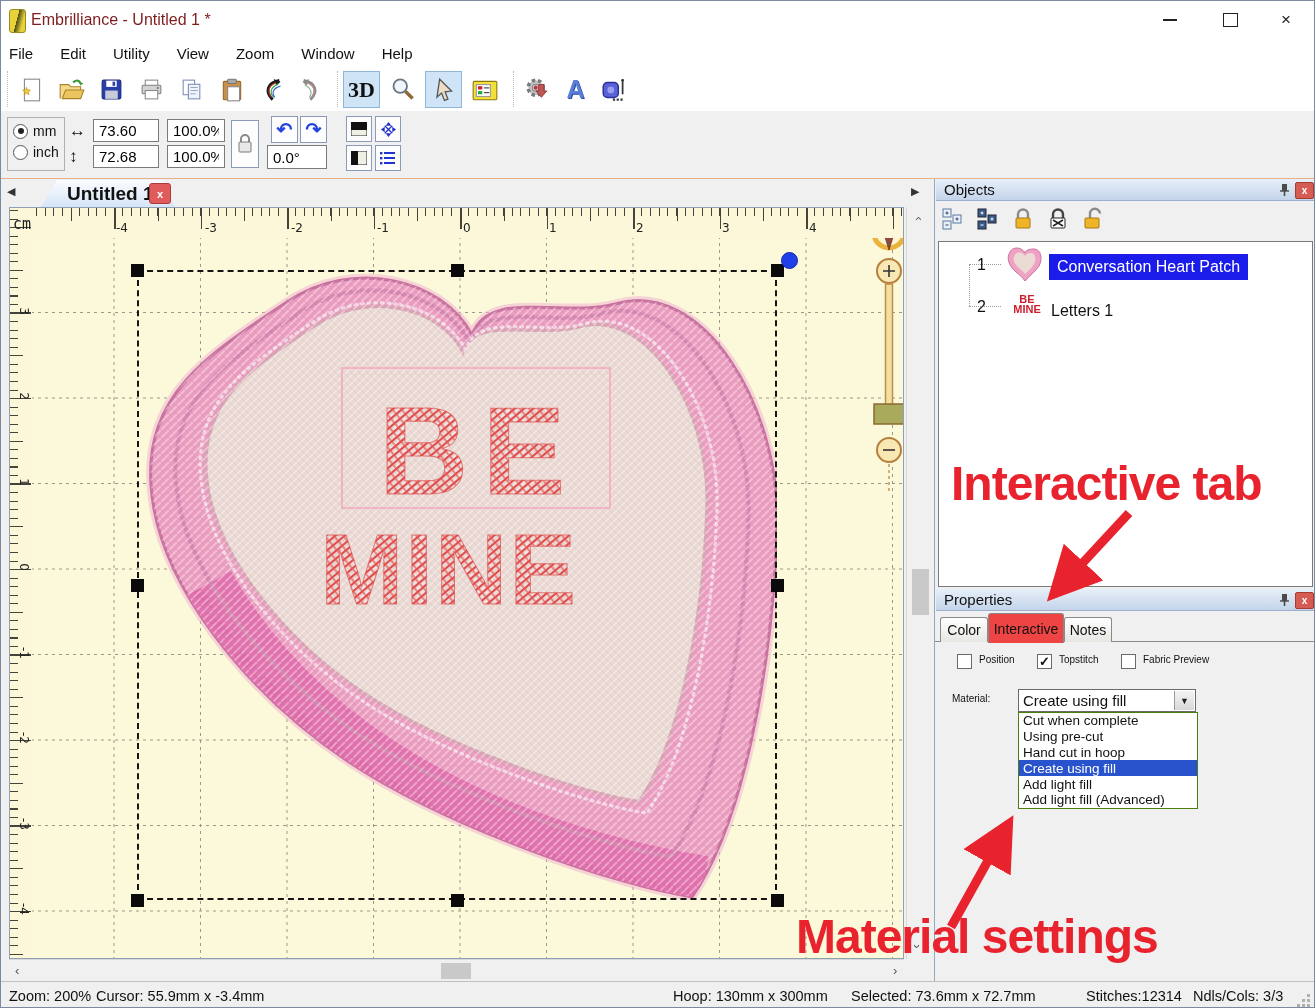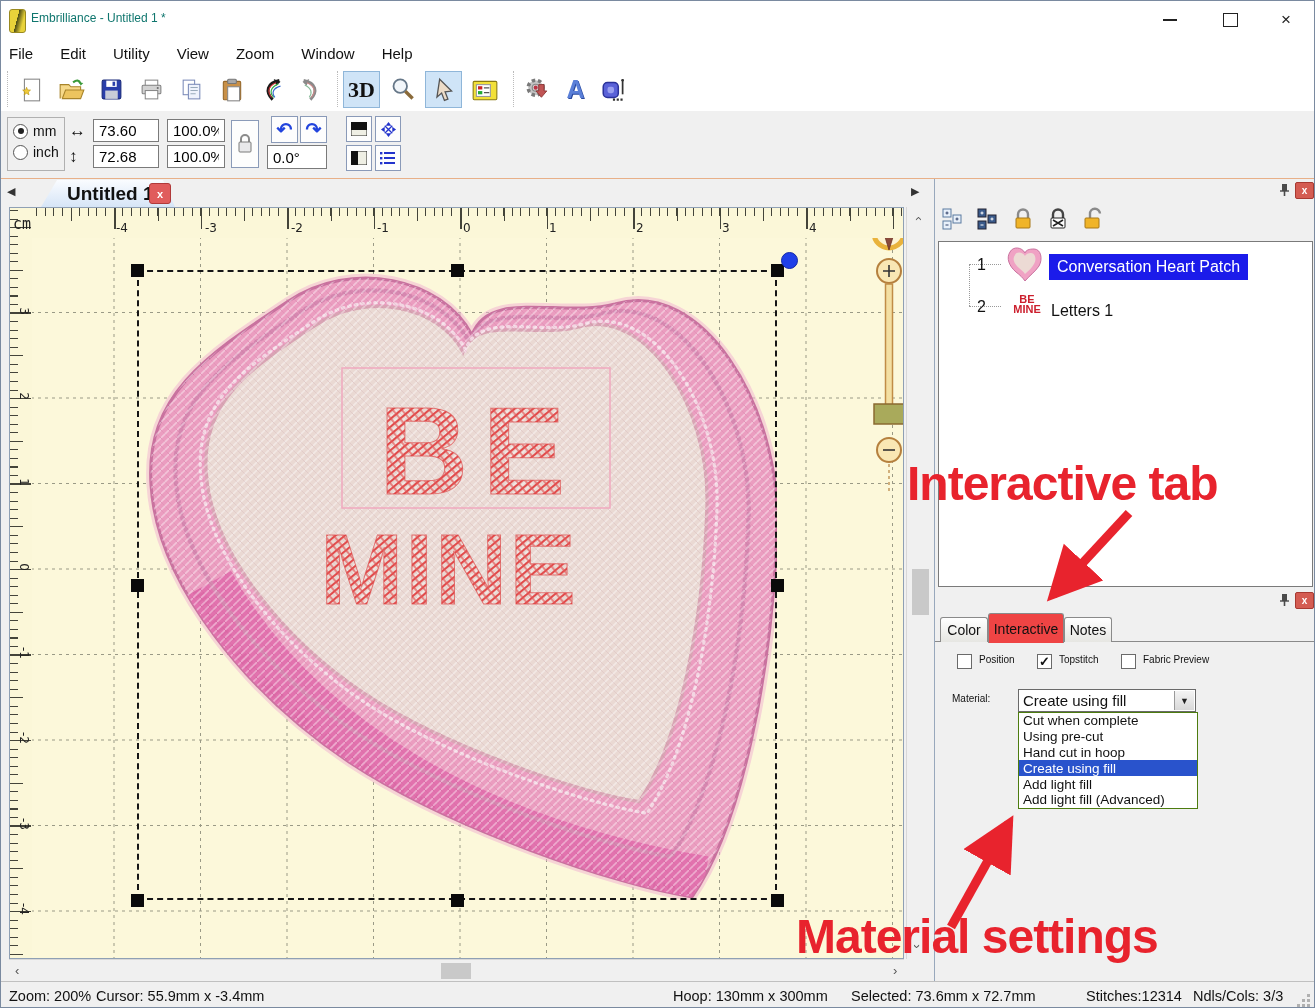--- a/index.html
+++ b/index.html
@@ -1,21 +1,21 @@
 <!DOCTYPE html>
 <html><head>
 <meta charset="utf-8">
 <style>
   html,body{margin:0;padding:0;}
   body{width:1315px;height:1008px;position:relative;font-family:"Liberation Sans",sans-serif;
        background:#f0f0f0;overflow:hidden;border:1px solid #7a8aa0;box-sizing:border-box;}
   .abs{position:absolute;}
   
   .titlebar{left:0;top:0;width:100%;height:38px;background:#ffffff;}
-  .apptitle{left:30px;top:10px;font-size:12px;color:#0f766e;}
+  .apptitle{left:30px;top:10px;font-size:16px;color:#7f1d1d;}
   .appicon{left:8px;top:8px;width:15px;height:22px;border-radius:3px;
            background:linear-gradient(105deg,#e8d23a 45%,#4a4a14 46%,#e8d23a 78%);border:1px solid #9a8a20;}
   .wbtn{top:10px;width:22px;height:18px;display:flex;align-items:center;justify-content:center;font-size:17px;color:#222;}
   .minb{left:1158px;} .maxb{left:1218px;} .closeb{left:1274px;}
   .minbar{width:14px;height:2px;background:#222;}
   .maxsq{width:13px;height:12px;border:1.5px solid #222;}
   .menubar{left:0;top:38px;width:100%;height:28px;background:#fff;display:flex;align-items:center;padding-left:8px;gap:27px;font-size:15px;color:#111;}
   
   .toolbar1{left:0;top:66px;width:100%;height:44px;background:#fff;border-bottom:1px solid #e4e4e4;}
   .tbtn{top:70px;width:37px;height:37px;display:flex;align-items:center;justify-content:center;}
@@ -416,20 +416,23 @@
   <div class="sarrow" style="left:8px;top:732px;transform:rotate(90deg)">›</div>
 </div>
 <div class="abs scroll hscroll">
   <div class="sarrow" style="left:6px;top:3px">‹</div>
   <div class="thumbh"></div>
   <div class="sarrow" style="left:884px;top:3px">›</div>
 </div>
 
 <div class="abs rpanel">
 
+  <div class="phead" style="top:0">
+    <span>Objects</span>
+  </div>
   <div class="pinbtn" style="left:341px;top:3px">
     <svg width="11" height="14" viewBox="0 0 11 14">
         <rect x="3" y="1" width="5" height="7" fill="#4a4a4a"></rect>
         <line x1="5.5" y1="8" x2="5.5" y2="13" stroke="#4a4a4a" stroke-width="1.6"></line>
         <line x1="1" y1="8" x2="10" y2="8" stroke="#4a4a4a" stroke-width="1.4"></line>
       </svg>
   </div>
   <div class="xbtn" style="left:360px;top:3px">x</div>
 
   <div class="abs" style="left:6px;top:28px;display:flex;gap:11px">
@@ -471,20 +474,23 @@
     </svg>
     <div class="objsel"><span>Conversation Heart Patch</span></div>
     <div class="objnum" style="left:38px;top:56px">2</div>
     <div class="minibe">
       <div>BE</div>
       <div>MINE</div>
     </div>
     <div class="objlbl"><span>Letters 1</span></div>
   </div>
 
+  <div class="phead" style="top:410px">
+    <span>Properties</span>
+  </div>
   <div class="pinbtn" style="left:341px;top:413px">
     <svg width="11" height="14" viewBox="0 0 11 14">
         <rect x="3" y="1" width="5" height="7" fill="#4a4a4a"></rect>
         <line x1="5.5" y1="8" x2="5.5" y2="13" stroke="#4a4a4a" stroke-width="1.6"></line>
         <line x1="1" y1="8" x2="10" y2="8" stroke="#4a4a4a" stroke-width="1.4"></line>
       </svg>
   </div>
   <div class="xbtn" style="left:360px;top:413px">x</div>
 
   <div class="tabrowline" style="left:0;top:462px;width:382px"></div>
@@ -519,21 +525,21 @@
   <div class="ddlist" style="left:83px;top:533px;width:180px;height:97px">
     <div class="ddopt">Cut when complete</div>
     <div class="ddopt">Using pre-cut</div>
     <div class="ddopt">Hand cut in hoop</div>
     <div class="ddopt sel">Create using fill</div>
     <div class="ddopt">Add light fill</div>
     <div class="ddopt">Add light fill (Advanced)</div>
   </div>
 </div>
 
-<div class="annot" style="left:906px;top:455px">Interactive tab</div>
+<div class="annot" style="left:950px;top:455px">Interactive tab</div>
 <div class="annot" style="left:795px;top:908px">Material settings</div>
 <svg class="overlay">
   <defs>
     <marker id="ah" markerWidth="7" markerHeight="7" refX="5" refY="3" orient="auto" markerUnits="strokeWidth">
       <path d="M0 0 L6 3 L0 6 Z" fill="#e8232d"></path>
     </marker>
   </defs>
   <line x1="1128" y1="512" x2="1052" y2="594" stroke="#e8232d" stroke-width="9" marker-end="url(#ah)"></line>
   <line x1="950" y1="926" x2="1008" y2="822" stroke="#e8232d" stroke-width="9" marker-end="url(#ah)"></line>
 </svg>

